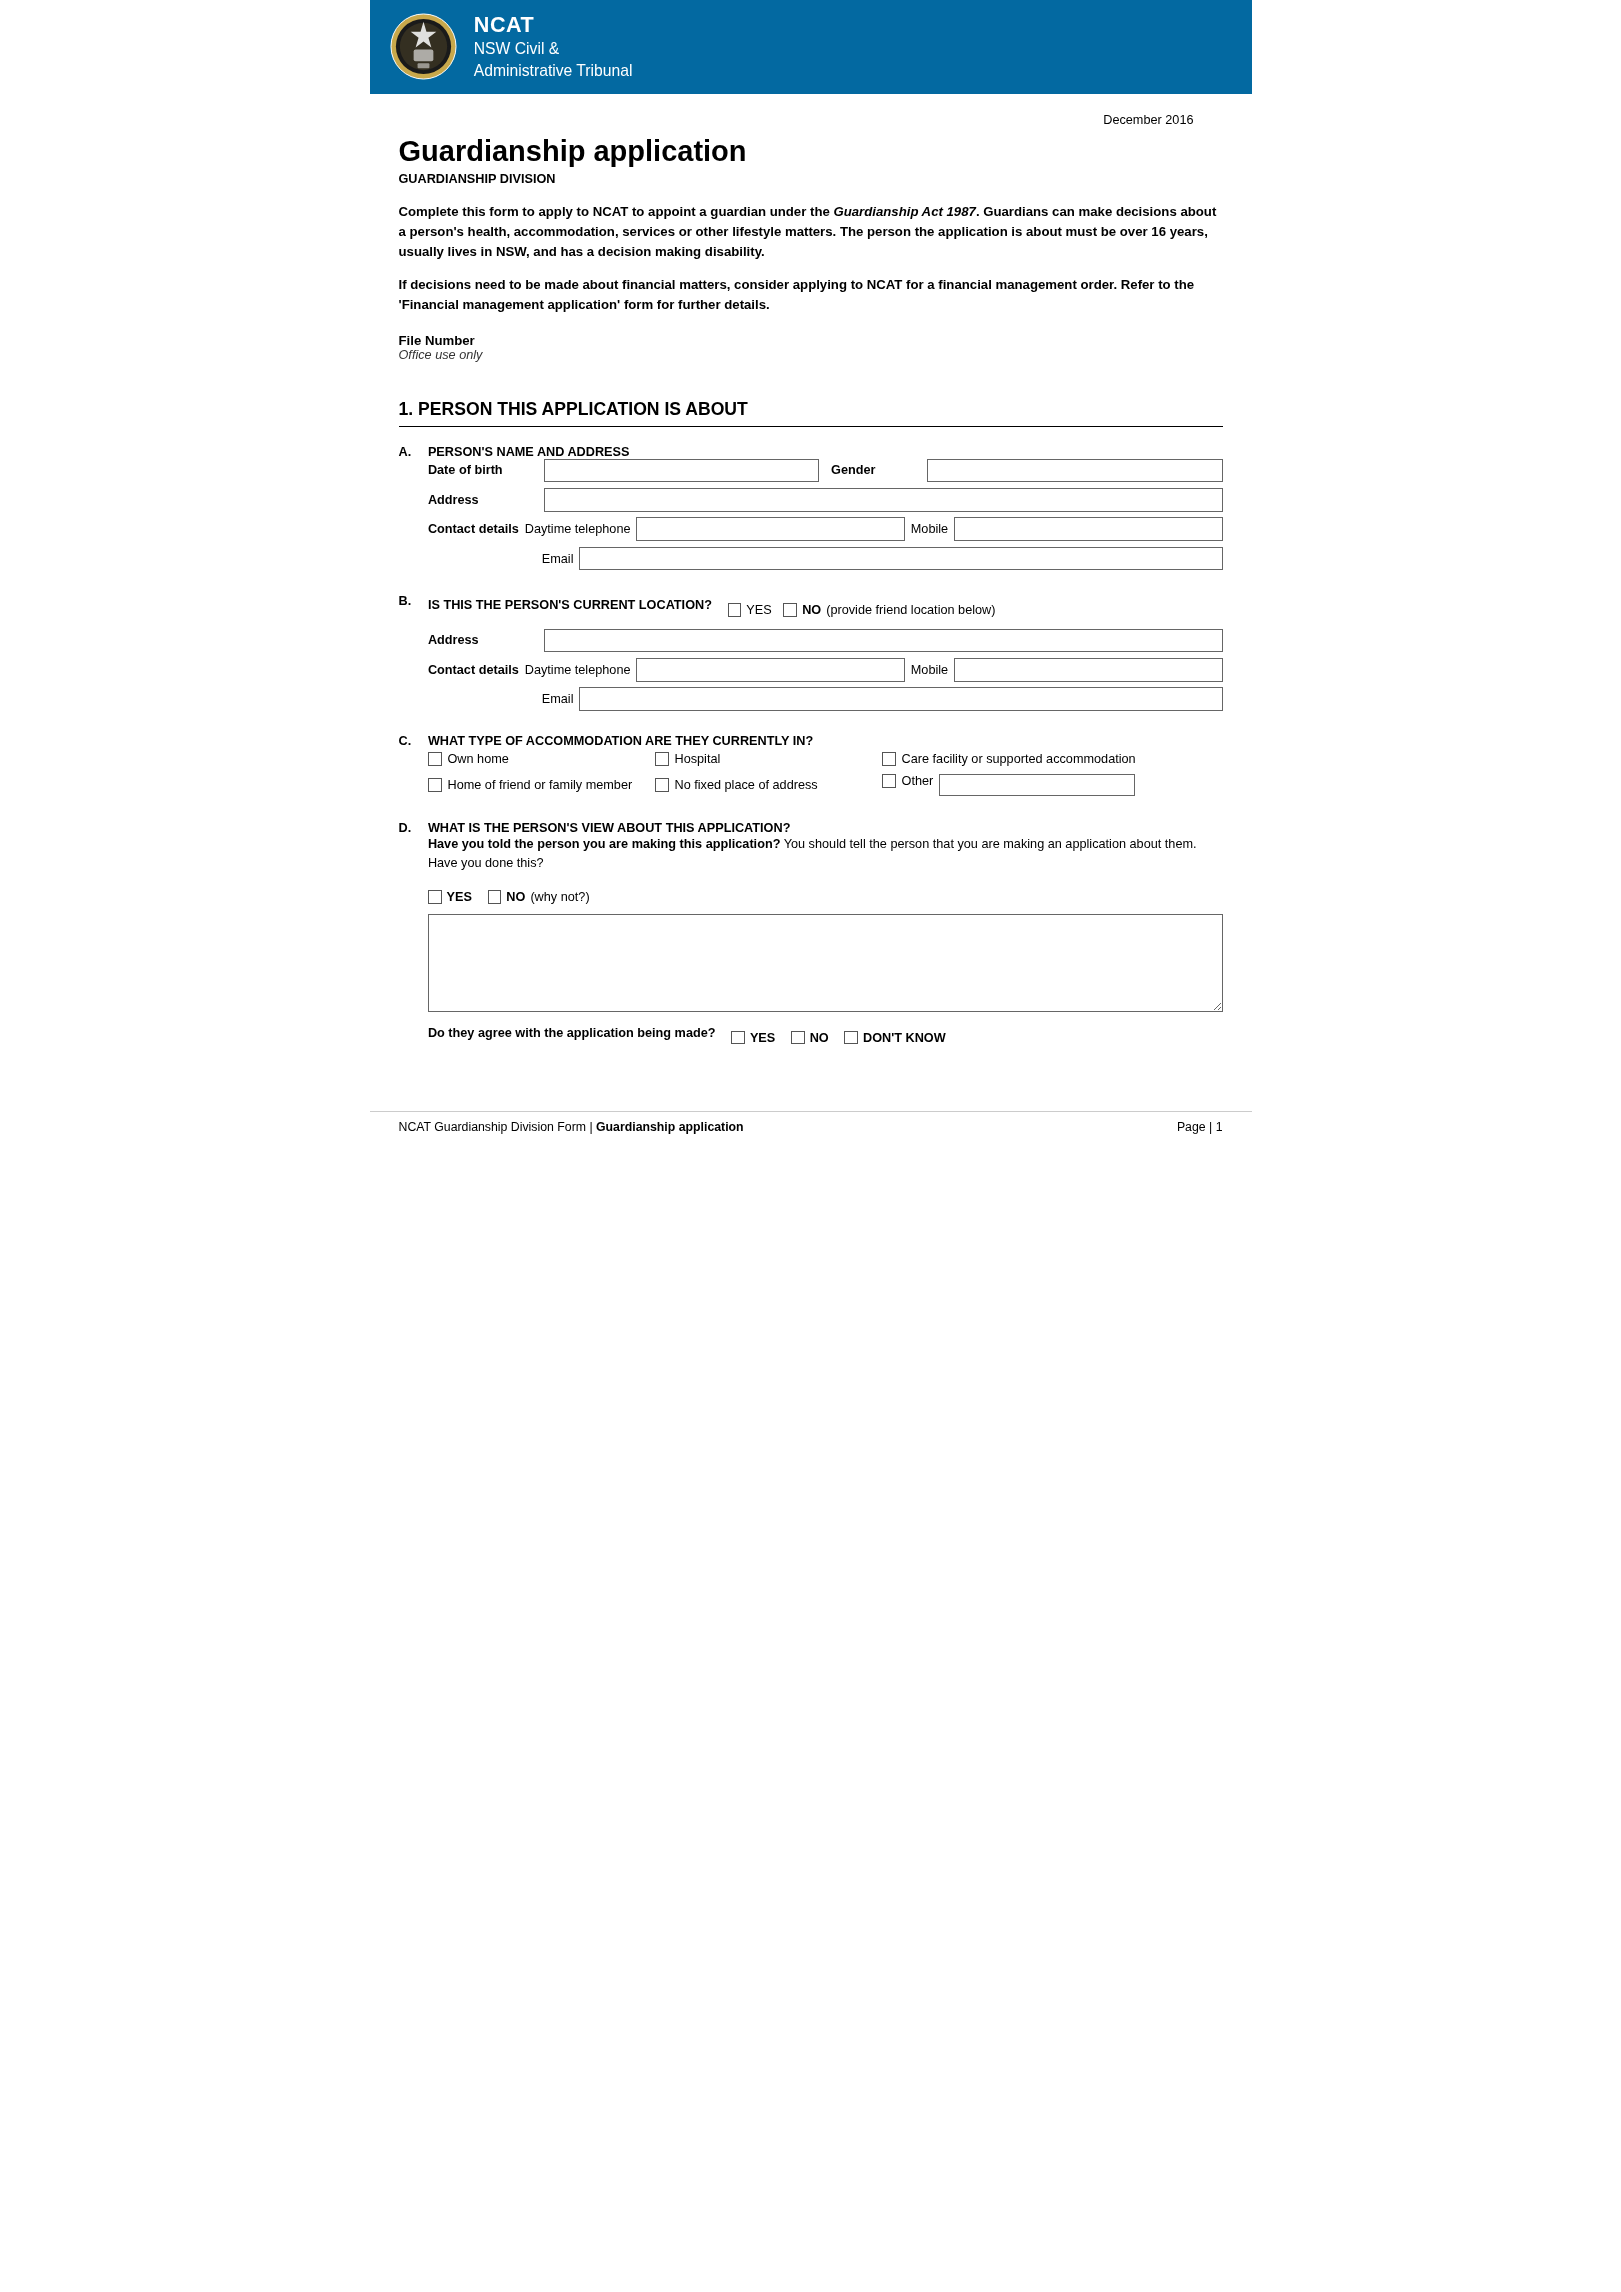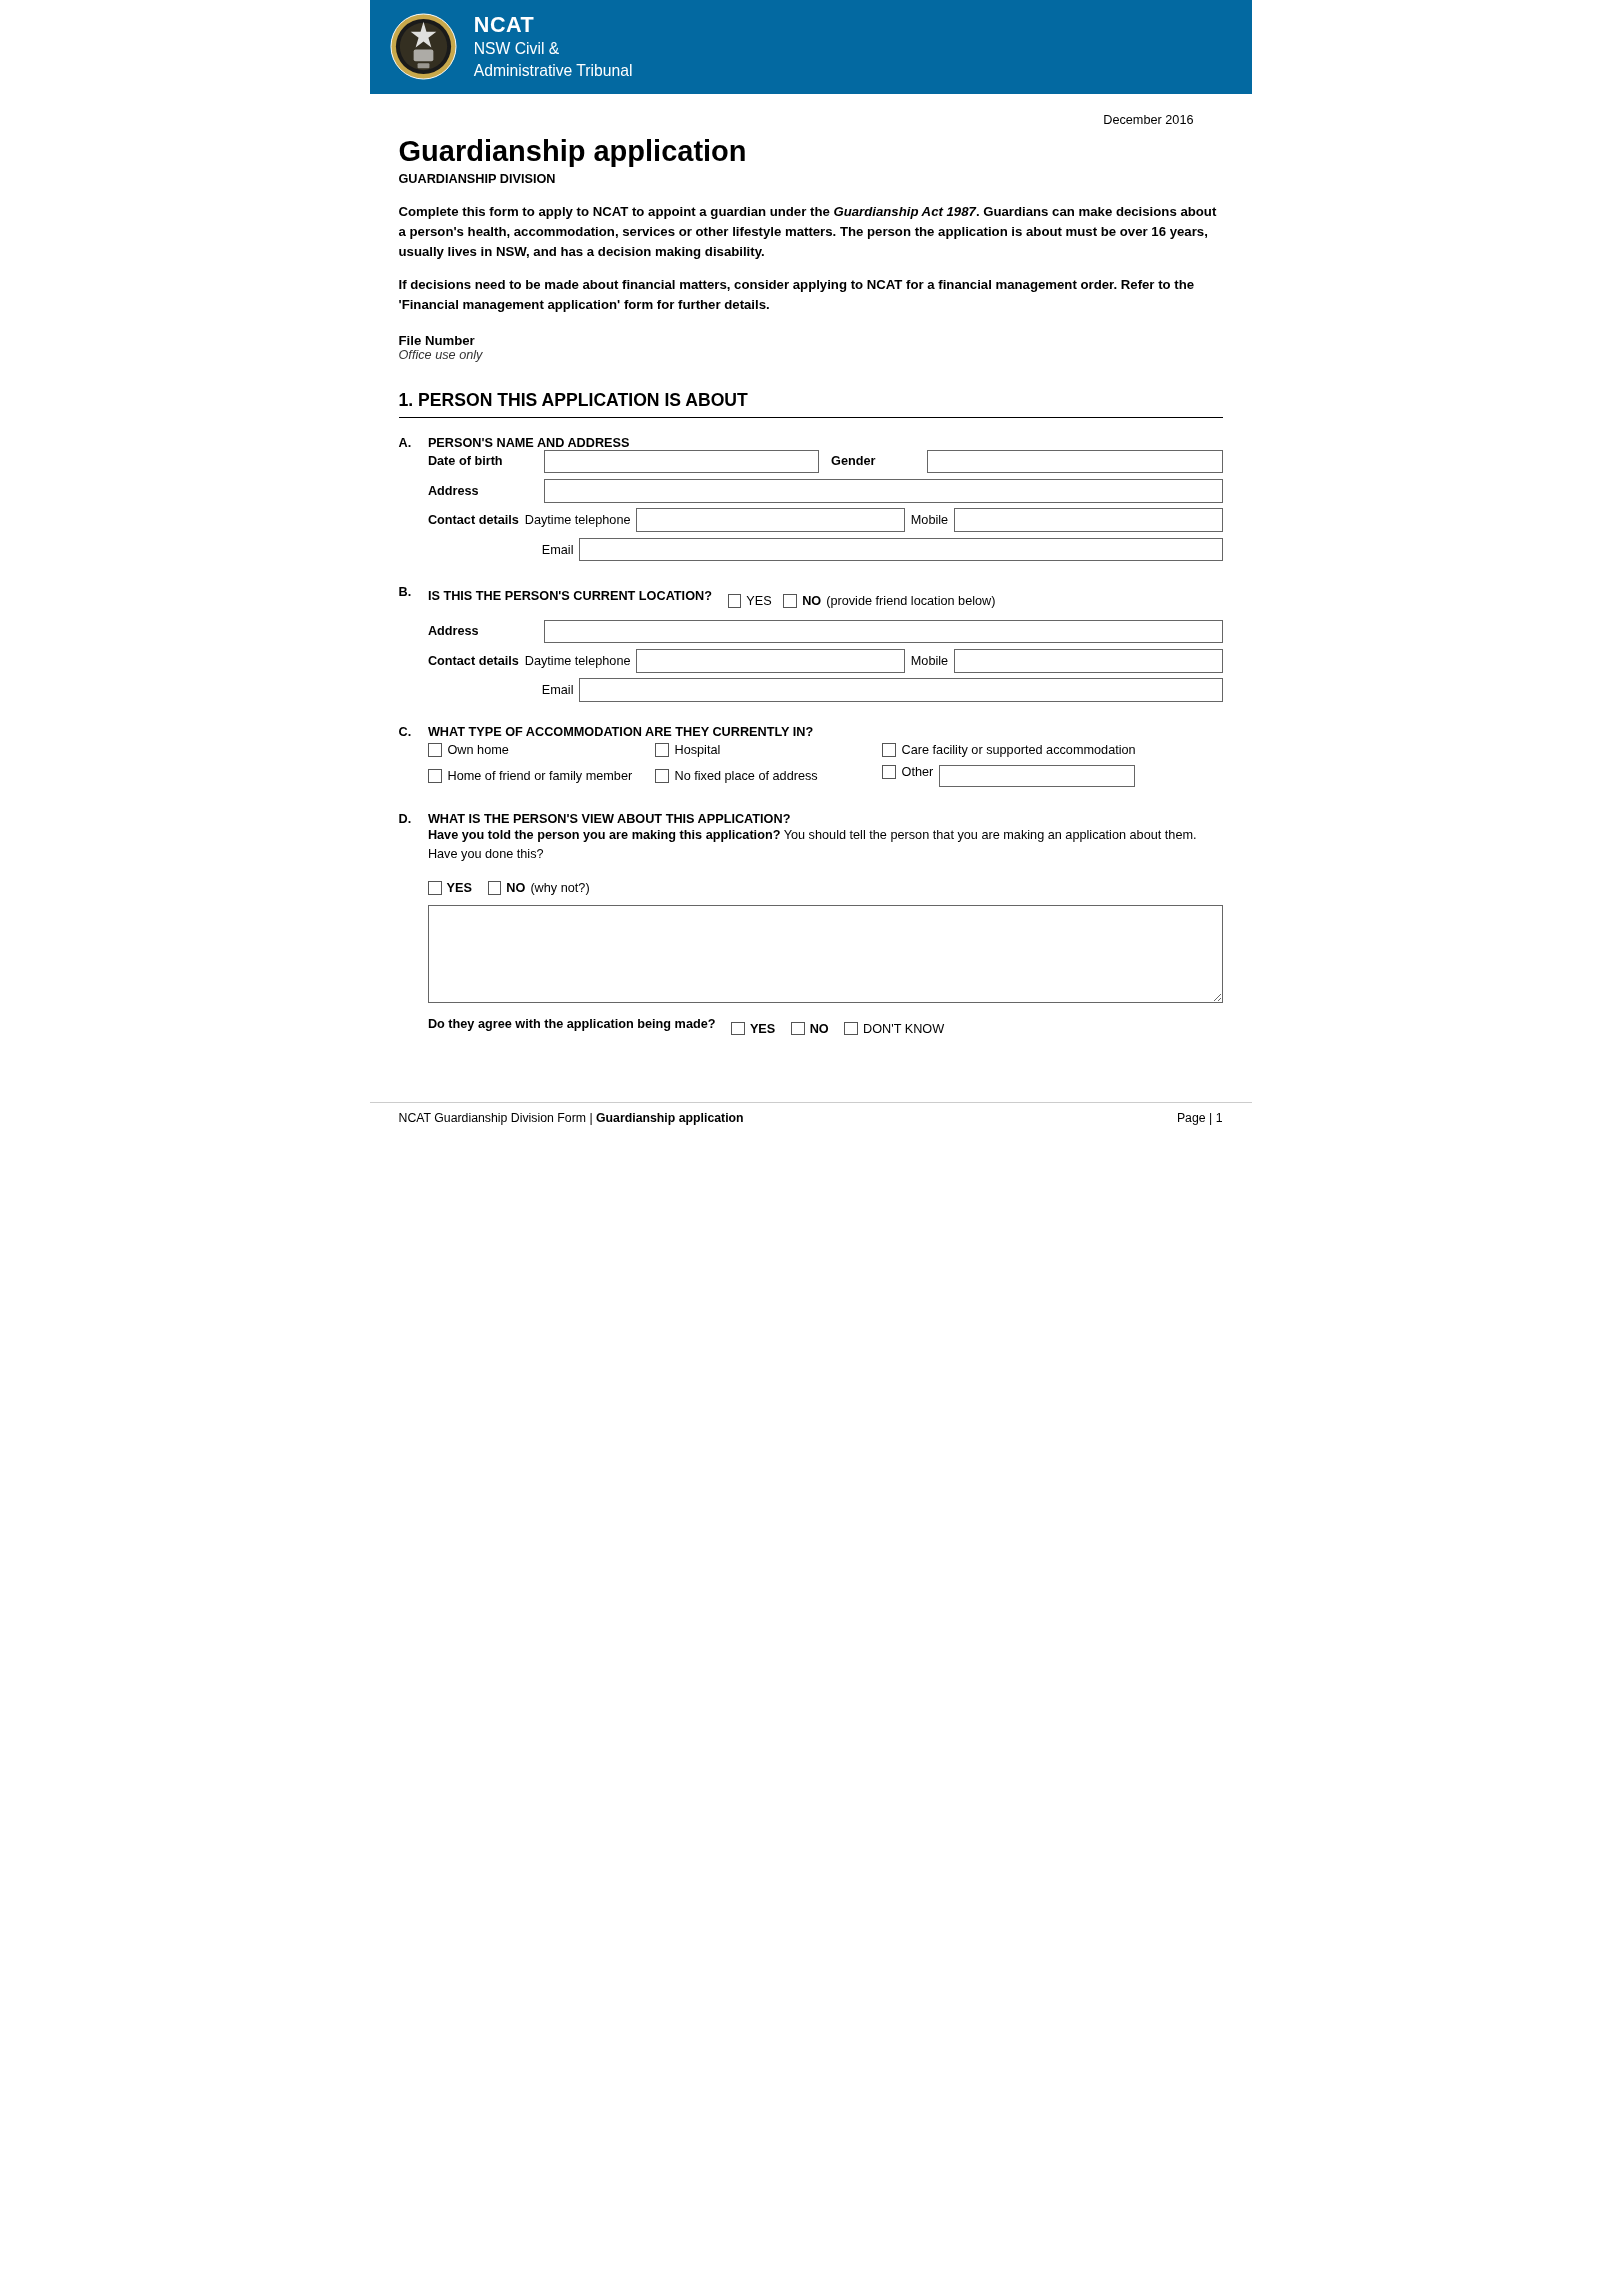--- a/index.html
+++ b/index.html
@@ -68,21 +68,21 @@
       margin-bottom: 11.8px;
     }
 
     .intro-text strong em {
       font-weight: bold;
       font-style: italic;
     }
 
     .file-number-section {
       margin-top: 17.6px;
-      margin-bottom: 28px;
+      margin-bottom: 37px;
     }
     .file-number-section .fn-label {
       font-weight: bold;
       font-size: 13.2px;
     }
     .file-number-section .fn-sub {
       font-style: italic;
       font-size: 12.7px;
       color: #333;
     }
@@ -495,21 +495,21 @@
             <div class="checkbox-item">
               <span class="checkbox-box"></span>
               <span style="font-weight:bold;">YES</span>
             </div>
             <div class="checkbox-item">
               <span class="checkbox-box"></span>
               <span style="font-weight:bold;">NO</span>
             </div>
             <div class="checkbox-item">
               <span class="checkbox-box"></span>
-              <span style="font-weight:normal;">DON'T KNOW</span>
+              <span style="font-weight:bold;">DON'T KNOW</span>
             </div>
           </div>
 
         </div>
       </div>
     </div>
 
   </div>
 
 </div>

